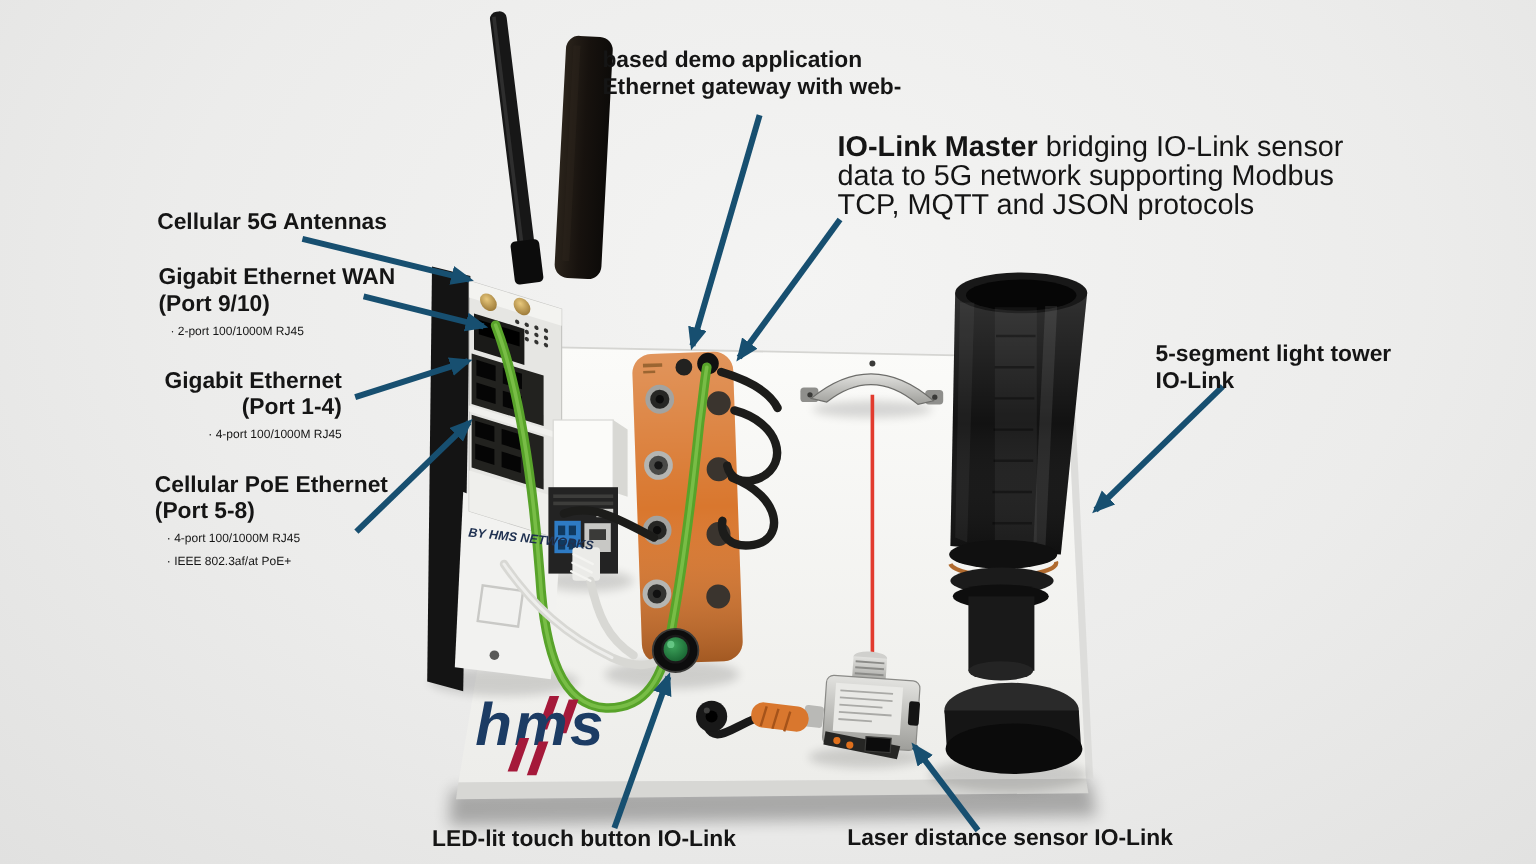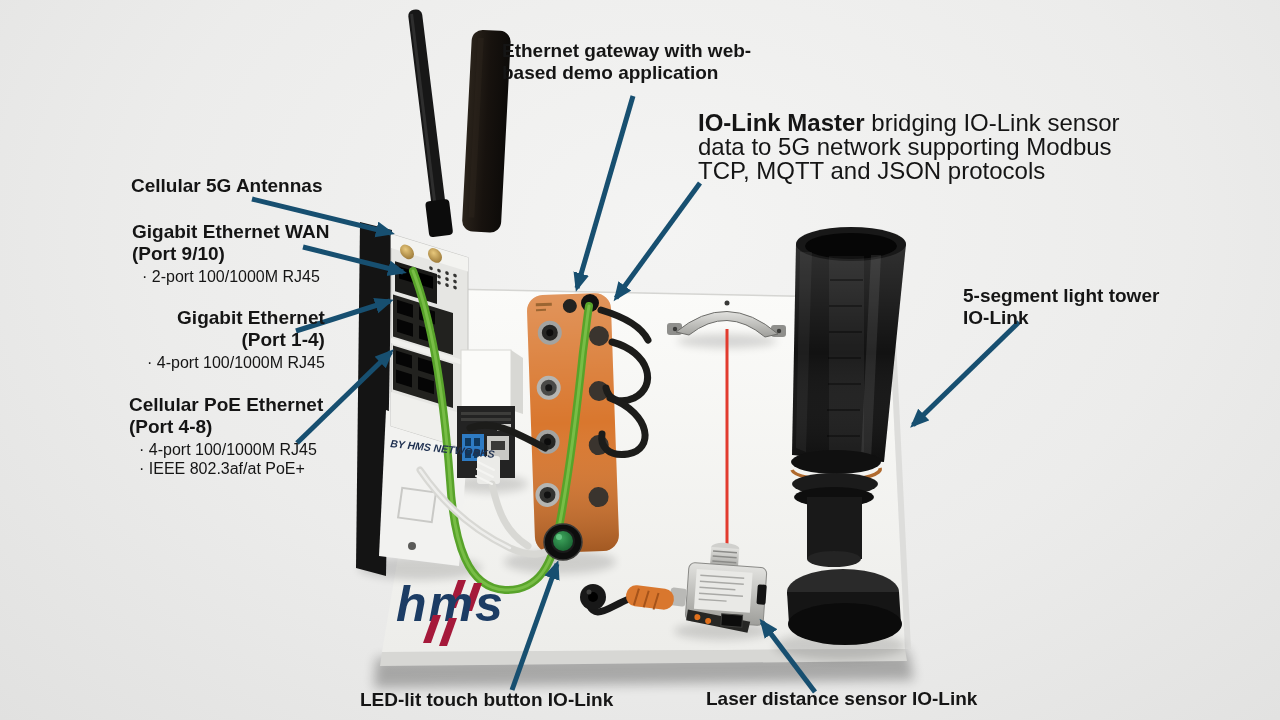--- a/index.html
+++ b/index.html
@@ -2,21 +2,21 @@
 <html style="--c-background: #ebebea; --c-board: #f6f6f3; --c-arrow: #174f70; --c-label_text: #151515; --c-hms_blue: #1c3c64; --c-hms_red: #a5193a; --c-byline_blue: #1e3050; --c-master_orange: #d9772e; --c-cable_green: #58a32a; --c-laser_red: #e23b2e; --c-tower_black: #121212;"><head>
 <meta charset="utf-8">
 <style>
   html,body{margin:0;padding:0;}
   body{background:#e6e6e5;font-family:"Liberation Sans",sans-serif;}
   .stage{position:relative;width:1280px;height:720px;overflow:hidden;
          background:radial-gradient(ellipse at 52% 32%, #f4f4f3 0%, #ececeb 55%, #e1e1e0 100%);}
   svg.scene{position:absolute;left:0;top:0;width:1280px;height:720px;}
   .lbl{position:absolute;color:var(--c-label_text,#151515);font-weight:bold;
        font-size:19px;line-height:22px;white-space:nowrap;}
-  .lbl .bullet{font-weight:normal;font-size:16px;line-height:19px;margin-left:10px;}
+  .lbl .bullet{font-weight:normal;font-size:10px;line-height:19px;margin-left:10px;}
   .lbl .bullets{margin-top:2px;}
   .para{position:absolute;width:455px;color:var(--c-label_text,#151515);
         font-size:24px;line-height:24px;font-weight:normal;}
   .para .lead{font-weight:bold;}
   .arrow{stroke:var(--c-arrow,#174f70);stroke-width:5;fill:none;}
   .ah{fill:var(--c-arrow,#174f70);}
   .glabel{font-family:"Liberation Sans",sans-serif;}
 </style>
 </head>
 <body>
@@ -287,22 +287,22 @@
     <line class="arrow" x1="297" y1="443" x2="391" y2="352" marker-end="url(#ah)"></line>
     <line class="arrow" x1="633" y1="96" x2="577" y2="288" marker-end="url(#ah)"></line>
     <line class="arrow" x1="700" y1="183" x2="616" y2="298" marker-end="url(#ah)"></line>
     <line class="arrow" x1="1019" y1="322" x2="913" y2="425" marker-end="url(#ah)"></line>
     <line class="arrow" x1="512" y1="690" x2="557" y2="564" marker-end="url(#ah)"></line>
     <line class="arrow" x1="815" y1="692" x2="762" y2="622" marker-end="url(#ah)"></line>
   </g>
 </svg>
 
 <div class="lbl" style="left:502px;top:40px;">
+  <div>based demo application</div>
   <div>Ethernet gateway with web-</div>
-  <div>based demo application</div>
 </div>
 
 <div class="para" style="left:698px;top:111px;"><span class="lead">IO-Link Master</span><span> bridging IO-Link sensor data to 5G network supporting Modbus TCP, MQTT and JSON protocols</span></div>
 
 <div class="lbl" style="left:131px;top:175px;">
   <div>Cellular 5G Antennas</div>
 </div>
 
 <div class="lbl" style="left:132px;top:221px;">
   <div>Gigabit Ethernet WAN</div>
@@ -315,21 +315,21 @@
 <div class="lbl" style="left:137px;top:307px;text-align:right;">
   <div>Gigabit Ethernet</div>
   <div>(Port 1-4)</div>
   <div class="bullets">
     <div class="bullet">· 4-port 100/1000M RJ45</div>
   </div>
 </div>
 
 <div class="lbl" style="left:129px;top:394px;">
   <div>Cellular PoE Ethernet</div>
-  <div>(Port 4-8)</div>
+  <div>(Port 5-8)</div>
   <div class="bullets">
     <div class="bullet">· 4-port 100/1000M RJ45</div>
     <div class="bullet">· IEEE 802.3af/at PoE+</div>
   </div>
 </div>
 
 <div class="lbl" style="left:929px;top:285px;margin-left:34px;">
   <div>5-segment light tower</div>
   <div>IO-Link</div>
 </div>

